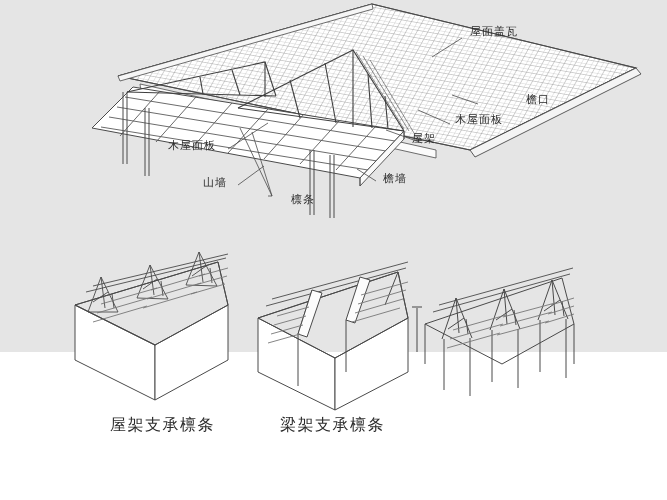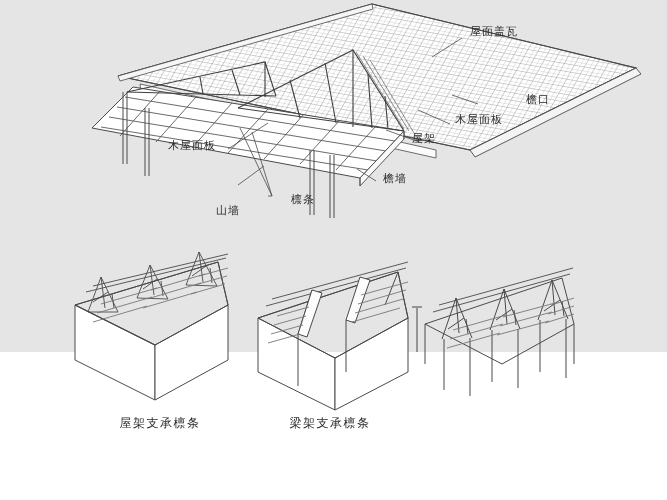--- a/index.html
+++ b/index.html
@@ -2,21 +2,21 @@
 <html><head>
 <meta charset="utf-8">
 <style>
   html,body{margin:0;padding:0;background:#ffffff;}
   body{width:667px;height:500px;overflow:hidden;
        font-family:"DejaVu Sans","Liberation Sans",sans-serif;}
   #page{position:relative;width:667px;height:352px;background:#e5e5e5;}
   svg{display:block;}
   .lbl{position:absolute;font-size:11px;color:#2b2b2b;white-space:nowrap;
        font-family:"DejaVu Sans","Liberation Sans",sans-serif;letter-spacing:1px;}
-  .cap{position:absolute;font-size:12px;color:#2b2b2b;white-space:nowrap;
+  .cap{position:absolute;font-size:16px;color:#2b2b2b;white-space:nowrap;
        text-align:center;letter-spacing:1.5px;
        font-family:"DejaVu Sans","Liberation Sans",sans-serif;}
 </style>
 </head>
 <body>
 
 <div id="page">
 
   <svg id="art" width="667" height="500" viewBox="0 0 667 500">
     <defs>
@@ -224,21 +224,21 @@
   <div class="lbl" style="left:470px;top:24px;">屋面盖瓦</div>
 
   <div class="lbl" style="left:486px;top:92px;margin-left:40px;">檐口</div>
 
   <div class="lbl" style="left:455px;top:112px;">木屋面板</div>
 
   <div class="lbl" style="left:412px;top:131px;">屋架</div>
 
   <div class="lbl" style="left:168px;top:138px;">木屋面板</div>
 
-  <div class="lbl" style="left:216px;top:175px;margin-top:28px;">山墙</div>
+  <div class="lbl" style="left:203px;top:175px;">山墙</div>
 
   <div class="lbl" style="left:277px;top:192px;margin-left:14px;">檩条</div>
 
   <div class="lbl" style="left:383px;top:171px;">檐墙</div>
 
   <div class="cap" style="left:110px;top:415px;width:100px;">屋架支承檩条</div>
 
   <div class="cap" style="left:280px;top:415px;width:100px;">梁架支承檩条</div>
 
 

